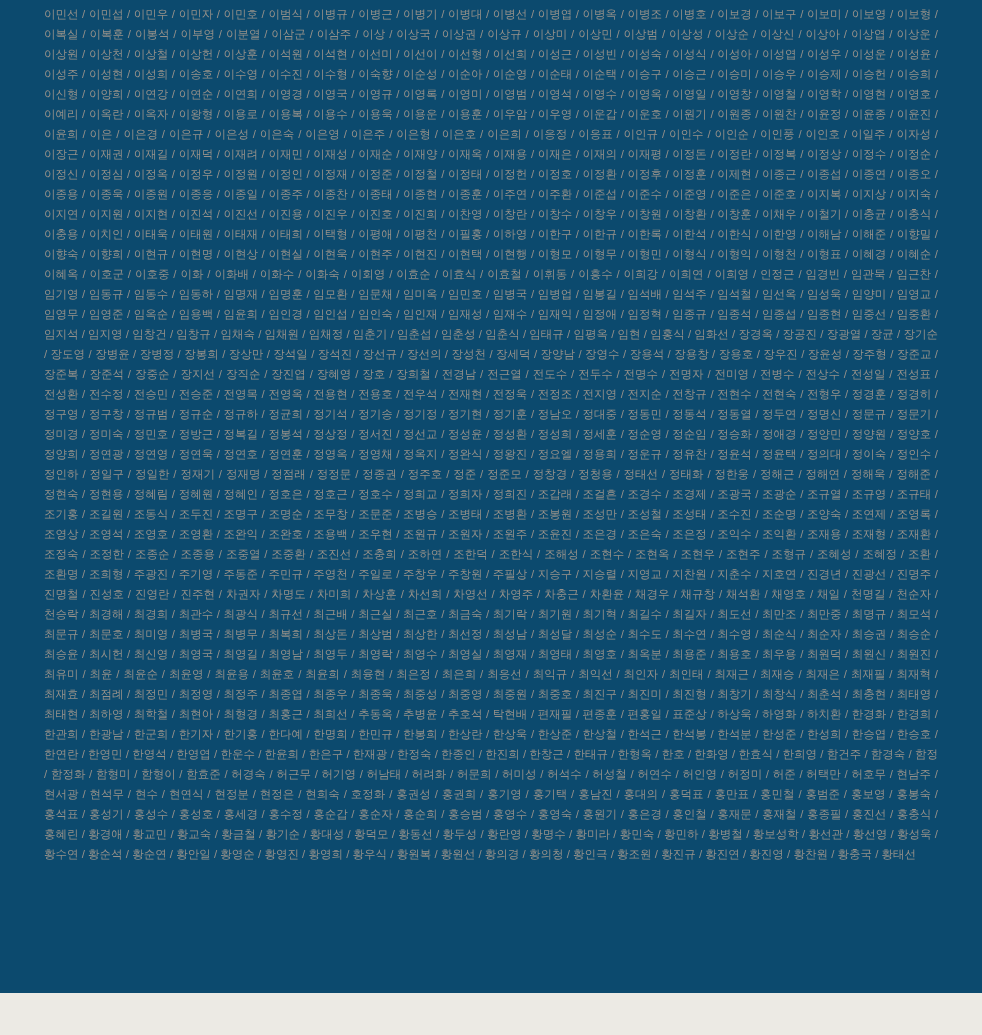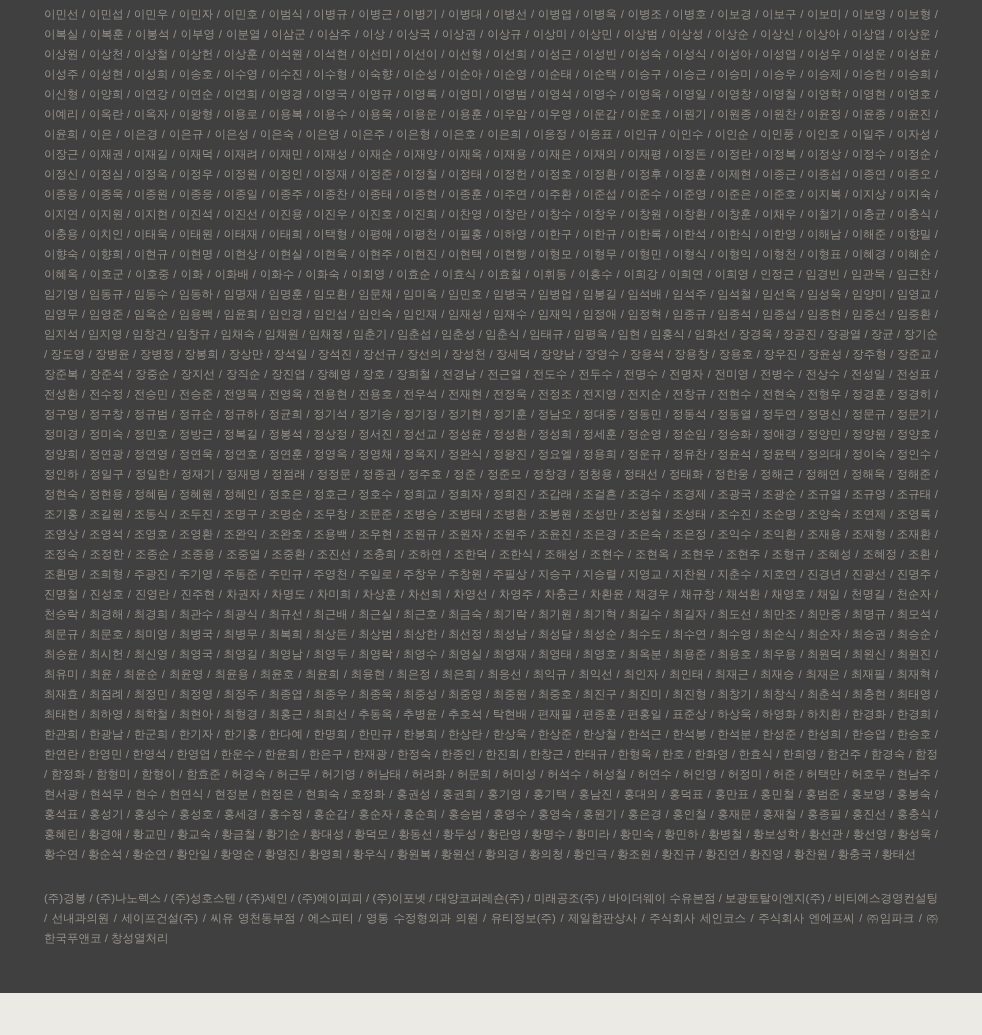--- a/index.html
+++ b/index.html
@@ -5,21 +5,21 @@
   html, body {
     margin: 0;
     padding: 0;
     background: #dbd8d0;
     font-family: "Liberation Sans", "DejaVu Sans", sans-serif;
   }
   .page {
     width: 982px;
     height: 1035px;
     margin: 0 auto;
-    background: #404040;
+    background: #0c4a6e;
     box-sizing: border-box;
     padding: 4px 44px 0 44px;
     overflow: hidden;
     position: relative;
   }
   .names {
     margin: 0;
     color: #96918a;
     font-size: 11.5px;
     line-height: 20px;
@@ -38,16 +38,15 @@
     height: 42px;
     background: #eceae4;
   }
 </style>
 </head>
 <body style="background: rgb(219, 216, 208);">
 
 <div class="page">
   <p class="names" style="color: rgb(150, 145, 138);">이민선 / 이민섭 / 이민우 / 이민자 / 이민호 / 이범식 / 이병규 / 이병근 / 이병기 / 이병대 / 이병선 / 이병엽 / 이병옥 / 이병조 / 이병호 / 이보경 / 이보구 / 이보미 / 이보영 / 이보형 / 이복실 / 이복훈 / 이봉석 / 이부영 / 이분열 / 이삼군 / 이삼주 / 이상 / 이상국 / 이상권 / 이상규 / 이상미 / 이상민 / 이상범 / 이상성 / 이상순 / 이상신 / 이상아 / 이상엽 / 이상운 / 이상원 / 이상천 / 이상철 / 이상헌 / 이상훈 / 이석원 / 이석현 / 이선미 / 이선이 / 이선형 / 이선희 / 이성근 / 이성빈 / 이성숙 / 이성식 / 이성아 / 이성엽 / 이성우 / 이성운 / 이성윤 / 이성주 / 이성현 / 이성희 / 이송호 / 이수영 / 이수진 / 이수형 / 이숙향 / 이순성 / 이순아 / 이순영 / 이순태 / 이순택 / 이승구 / 이승근 / 이승미 / 이승우 / 이승제 / 이승헌 / 이승희 / 이신형 / 이양희 / 이연강 / 이연순 / 이연희 / 이영경 / 이영국 / 이영규 / 이영록 / 이영미 / 이영범 / 이영석 / 이영수 / 이영옥 / 이영일 / 이영창 / 이영철 / 이영학 / 이영현 / 이영호 / 이예리 / 이옥란 / 이옥자 / 이왕형 / 이용로 / 이용복 / 이용수 / 이용욱 / 이용운 / 이용훈 / 이우암 / 이우영 / 이운갑 / 이운호 / 이원기 / 이원종 / 이원찬 / 이윤정 / 이윤종 / 이윤진 / 이윤희 / 이은 / 이은경 / 이은규 / 이은성 / 이은숙 / 이은영 / 이은주 / 이은형 / 이은호 / 이은희 / 이응정 / 이응표 / 이인규 / 이인수 / 이인순 / 이인풍 / 이인호 / 이일주 / 이자성 / 이장근 / 이재권 / 이재길 / 이재덕 / 이재려 / 이재민 / 이재성 / 이재순 / 이재양 / 이재옥 / 이재용 / 이재은 / 이재의 / 이재평 / 이정돈 / 이정란 / 이정복 / 이정상 / 이정수 / 이정순 / 이정신 / 이정심 / 이정옥 / 이정우 / 이정원 / 이정인 / 이정재 / 이정준 / 이정철 / 이정태 / 이정헌 / 이정호 / 이정환 / 이정후 / 이정훈 / 이제현 / 이종근 / 이종섭 / 이종연 / 이종오 / 이종용 / 이종욱 / 이종원 / 이종응 / 이종일 / 이종주 / 이종찬 / 이종태 / 이종현 / 이종훈 / 이주연 / 이주환 / 이준섭 / 이준수 / 이준영 / 이준은 / 이준호 / 이지복 / 이지상 / 이지숙 / 이지연 / 이지원 / 이지현 / 이진석 / 이진선 / 이진용 / 이진우 / 이진호 / 이진희 / 이찬영 / 이창란 / 이창수 / 이창우 / 이창원 / 이창환 / 이창훈 / 이채우 / 이철기 / 이충균 / 이충식 / 이충용 / 이치인 / 이태욱 / 이태원 / 이태재 / 이태희 / 이택형 / 이평애 / 이평천 / 이필홍 / 이하영 / 이한구 / 이한규 / 이한록 / 이한석 / 이한식 / 이한영 / 이해남 / 이해준 / 이향밀 / 이향숙 / 이향희 / 이현규 / 이현명 / 이현상 / 이현실 / 이현욱 / 이현주 / 이현진 / 이현택 / 이현행 / 이형모 / 이형무 / 이형민 / 이형식 / 이형익 / 이형천 / 이형표 / 이혜경 / 이혜순 / 이혜옥 / 이호군 / 이호중 / 이화 / 이화배 / 이화수 / 이화숙 / 이회영 / 이효순 / 이효식 / 이효철 / 이휘동 / 이흥수 / 이희강 / 이희연 / 이희영 / 인정근 / 임경빈 / 임관묵 / 임근찬 / 임기영 / 임동규 / 임동수 / 임동하 / 임명재 / 임명훈 / 임모환 / 임문채 / 임미옥 / 임민호 / 임병국 / 임병업 / 임봉길 / 임석배 / 임석주 / 임석철 / 임선옥 / 임성욱 / 임양미 / 임영교 / 임영무 / 임영준 / 임옥순 / 임용백 / 임윤희 / 임인경 / 임인섭 / 임인숙 / 임인재 / 임재성 / 임재수 / 임재익 / 임정애 / 임정혁 / 임종규 / 임종석 / 임종섭 / 임종현 / 임중선 / 임중환 / 임지석 / 임지영 / 임창건 / 임창규 / 임채숙 / 임채원 / 임채정 / 임춘기 / 임춘섭 / 임춘성 / 임춘식 / 임태규 / 임평옥 / 임현 / 임홍식 / 임화선 / 장경옥 / 장공진 / 장광열 / 장균 / 장기순 / 장도영 / 장병윤 / 장병정 / 장봉희 / 장상만 / 장석일 / 장석진 / 장선규 / 장선의 / 장성천 / 장세덕 / 장양남 / 장영수 / 장용석 / 장용창 / 장용호 / 장우진 / 장윤성 / 장주형 / 장준교 / 장준복 / 장준석 / 장중순 / 장지선 / 장직순 / 장진엽 / 장혜영 / 장호 / 장희철 / 전경남 / 전근열 / 전도수 / 전두수 / 전명수 / 전명자 / 전미영 / 전병수 / 전상수 / 전성일 / 전성표 / 전성환 / 전수정 / 전승민 / 전승준 / 전영목 / 전영옥 / 전용현 / 전용호 / 전우석 / 전재현 / 전정욱 / 전정조 / 전지영 / 전지순 / 전창규 / 전현수 / 전현숙 / 전형우 / 정경훈 / 정경히 / 정구영 / 정구창 / 정규범 / 정규순 / 정규하 / 정균희 / 정기석 / 정기송 / 정기정 / 정기현 / 정기훈 / 정남오 / 정대중 / 정동민 / 정동석 / 정동열 / 정두연 / 정명신 / 정문규 / 정문기 / 정미경 / 정미숙 / 정민호 / 정방근 / 정복길 / 정봉석 / 정상정 / 정서진 / 정선교 / 정성윤 / 정성환 / 정성희 / 정세훈 / 정순영 / 정순임 / 정승화 / 정애경 / 정양민 / 정양원 / 정양호 / 정양희 / 정연광 / 정연영 / 정연욱 / 정연호 / 정연훈 / 정영옥 / 정영채 / 정옥지 / 정완식 / 정왕진 / 정요엘 / 정용희 / 정운규 / 정유찬 / 정윤석 / 정윤택 / 정의대 / 정이숙 / 정인수 / 정인하 / 정일구 / 정일한 / 정재기 / 정재명 / 정점래 / 정정문 / 정종권 / 정주호 / 정준 / 정준모 / 정창경 / 정청용 / 정태선 / 정태화 / 정한웅 / 정해근 / 정해연 / 정해욱 / 정해준 / 정현숙 / 정현용 / 정혜림 / 정혜원 / 정혜인 / 정호은 / 정호근 / 정호수 / 정희교 / 정희자 / 정희진 / 조갑래 / 조걸흔 / 조경수 / 조경제 / 조광국 / 조광순 / 조규열 / 조규영 / 조규태 / 조기홍 / 조길원 / 조동식 / 조두진 / 조명구 / 조명순 / 조무창 / 조문준 / 조병승 / 조병태 / 조병환 / 조봉원 / 조성만 / 조성철 / 조성태 / 조수진 / 조순명 / 조양숙 / 조연제 / 조영록 / 조영상 / 조영석 / 조영호 / 조영환 / 조완익 / 조완호 / 조용백 / 조우현 / 조원규 / 조원자 / 조원주 / 조윤진 / 조은경 / 조은숙 / 조은정 / 조익수 / 조익환 / 조재용 / 조재형 / 조재환 / 조정숙 / 조정한 / 조종순 / 조종용 / 조중열 / 조중환 / 조진선 / 조충희 / 조하연 / 조한덕 / 조한식 / 조해성 / 조현수 / 조현옥 / 조현우 / 조현주 / 조형규 / 조혜성 / 조혜정 / 조환 / 조환명 / 조희형 / 주광진 / 주기영 / 주동준 / 주민규 / 주영천 / 주일로 / 주창우 / 주창원 / 주필상 / 지승구 / 지승렬 / 지영교 / 지찬원 / 지춘수 / 지호연 / 진경년 / 진광선 / 진명주 / 진명철 / 진성호 / 진영란 / 진주현 / 차권자 / 차명도 / 차미희 / 차상훈 / 차선희 / 차영선 / 차영주 / 차충근 / 차환윤 / 채경우 / 채규창 / 채석환 / 채영호 / 채일 / 천명길 / 천순자 / 천승락 / 최경해 / 최경희 / 최관수 / 최광식 / 최규선 / 최근배 / 최근실 / 최근호 / 최금숙 / 최기락 / 최기원 / 최기혁 / 최길수 / 최길자 / 최도선 / 최만조 / 최만중 / 최명규 / 최모석 / 최문규 / 최문호 / 최미영 / 최병국 / 최병무 / 최복희 / 최상돈 / 최상범 / 최상한 / 최선정 / 최성남 / 최성달 / 최성순 / 최수도 / 최수연 / 최수영 / 최순식 / 최순자 / 최승권 / 최승순 / 최승윤 / 최시헌 / 최신영 / 최영국 / 최영길 / 최영남 / 최영두 / 최영락 / 최영수 / 최영실 / 최영재 / 최영태 / 최영호 / 최옥분 / 최용준 / 최용호 / 최우용 / 최원덕 / 최원신 / 최원진 / 최유미 / 최윤 / 최윤순 / 최윤영 / 최윤용 / 최윤호 / 최윤희 / 최융현 / 최은정 / 최은희 / 최응선 / 최익규 / 최익선 / 최인자 / 최인태 / 최재근 / 최재승 / 최재은 / 최재필 / 최재혁 / 최재효 / 최점례 / 최정민 / 최정영 / 최정주 / 최종엽 / 최종우 / 최종욱 / 최중성 / 최중영 / 최중원 / 최중호 / 최진구 / 최진미 / 최진형 / 최창기 / 최창식 / 최춘석 / 최충현 / 최태영 / 최태현 / 최하영 / 최학철 / 최현아 / 최형경 / 최홍근 / 최희선 / 추동옥 / 추병윤 / 추호석 / 탁현배 / 편재필 / 편종훈 / 편홍일 / 표준상 / 하상욱 / 하영화 / 하치환 / 한경화 / 한경희 / 한관희 / 한광남 / 한군희 / 한기자 / 한기홍 / 한다예 / 한명희 / 한민규 / 한봉희 / 한상란 / 한상욱 / 한상준 / 한상철 / 한석근 / 한석봉 / 한석분 / 한성준 / 한성희 / 한승엽 / 한승호 / 한연란 / 한영민 / 한영석 / 한영엽 / 한운수 / 한윤희 / 한은구 / 한재광 / 한정숙 / 한종인 / 한진희 / 한창근 / 한태규 / 한형옥 / 한호 / 한화영 / 한효식 / 한희영 / 함건주 / 함경숙 / 함정 / 함정화 / 함형미 / 함형이 / 함효준 / 허경숙 / 허근무 / 허기영 / 허남태 / 허려화 / 허문희 / 허미성 / 허석수 / 허성철 / 허연수 / 허인영 / 허정미 / 허준 / 허택만 / 허호무 / 현남주 / 현서광 / 현석무 / 현수 / 현연식 / 현정분 / 현정은 / 현희숙 / 호정화 / 홍권성 / 홍권희 / 홍기영 / 홍기택 / 홍남진 / 홍대의 / 홍덕표 / 홍만표 / 홍민철 / 홍범준 / 홍보영 / 홍봉숙 / 홍석표 / 홍성기 / 홍성수 / 홍성호 / 홍세경 / 홍수정 / 홍순갑 / 홍순자 / 홍순희 / 홍승범 / 홍영수 / 홍영숙 / 홍원기 / 홍은경 / 홍인철 / 홍재문 / 홍재철 / 홍종필 / 홍진선 / 홍충식 / 홍혜린 / 황경애 / 황교민 / 황교숙 / 황금철 / 황기순 / 황대성 / 황덕모 / 황동선 / 황두성 / 황란영 / 황명수 / 황미라 / 황민숙 / 황민하 / 황병철 / 황보성학 / 황선관 / 황선영 / 황성욱 / 황수연 / 황순석 / 황순연 / 황안일 / 황영순 / 황영진 / 황영희 / 황우식 / 황원복 / 황원선 / 황의경 / 황의청 / 황인극 / 황조원 / 황진규 / 황진연 / 황진영 / 황찬원 / 황충국 / 황태선</p>
 
-  <p class="names orgs" style="color: rgb(150, 145, 138);">(주)경봉 / (주)나노렉스 / (주)성호스텐 / (주)세인 / (주)에이피피 / (주)이포넷 / 대양코퍼레숀(주) / 미래공조(주) / 바이더웨이 수유본점 / 보광토탈이엔지(주) / 비티에스경영컨설팅 / 선내과의원 / 세이프건설(주) / 씨유 영천동부점 / 에스피티 / 영통 수정형외과 의원 / 유티정보(주) / 제일합판상사 / 주식회사 세인코스 / 주식회사 엔에프씨 / ㈜임파크 / ㈜한국푸앤코 / 창성열처리</p>
 
   <div class="bottom-strip" style="background: rgb(236, 234, 228);"></div>
 </div>
 
 </body></html>

